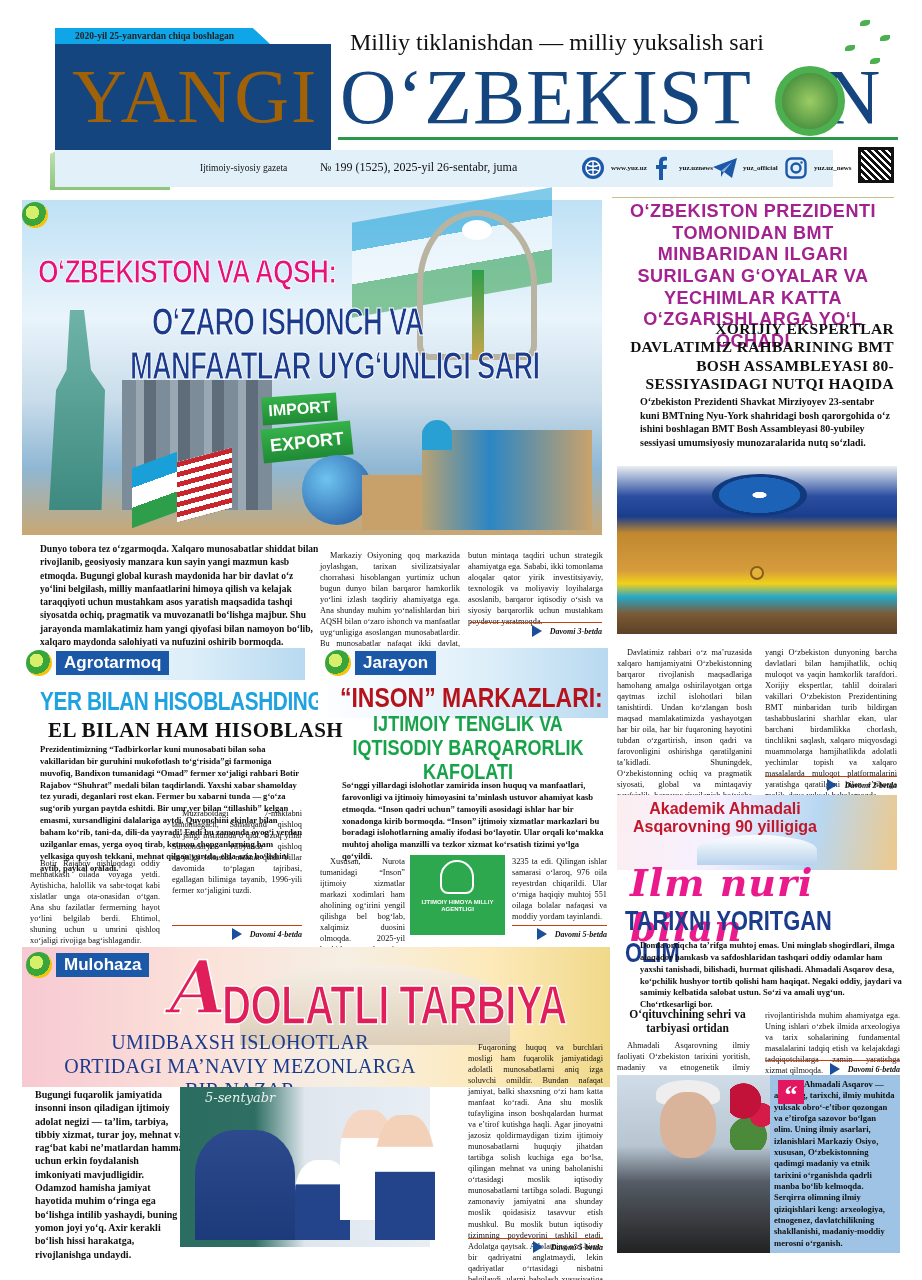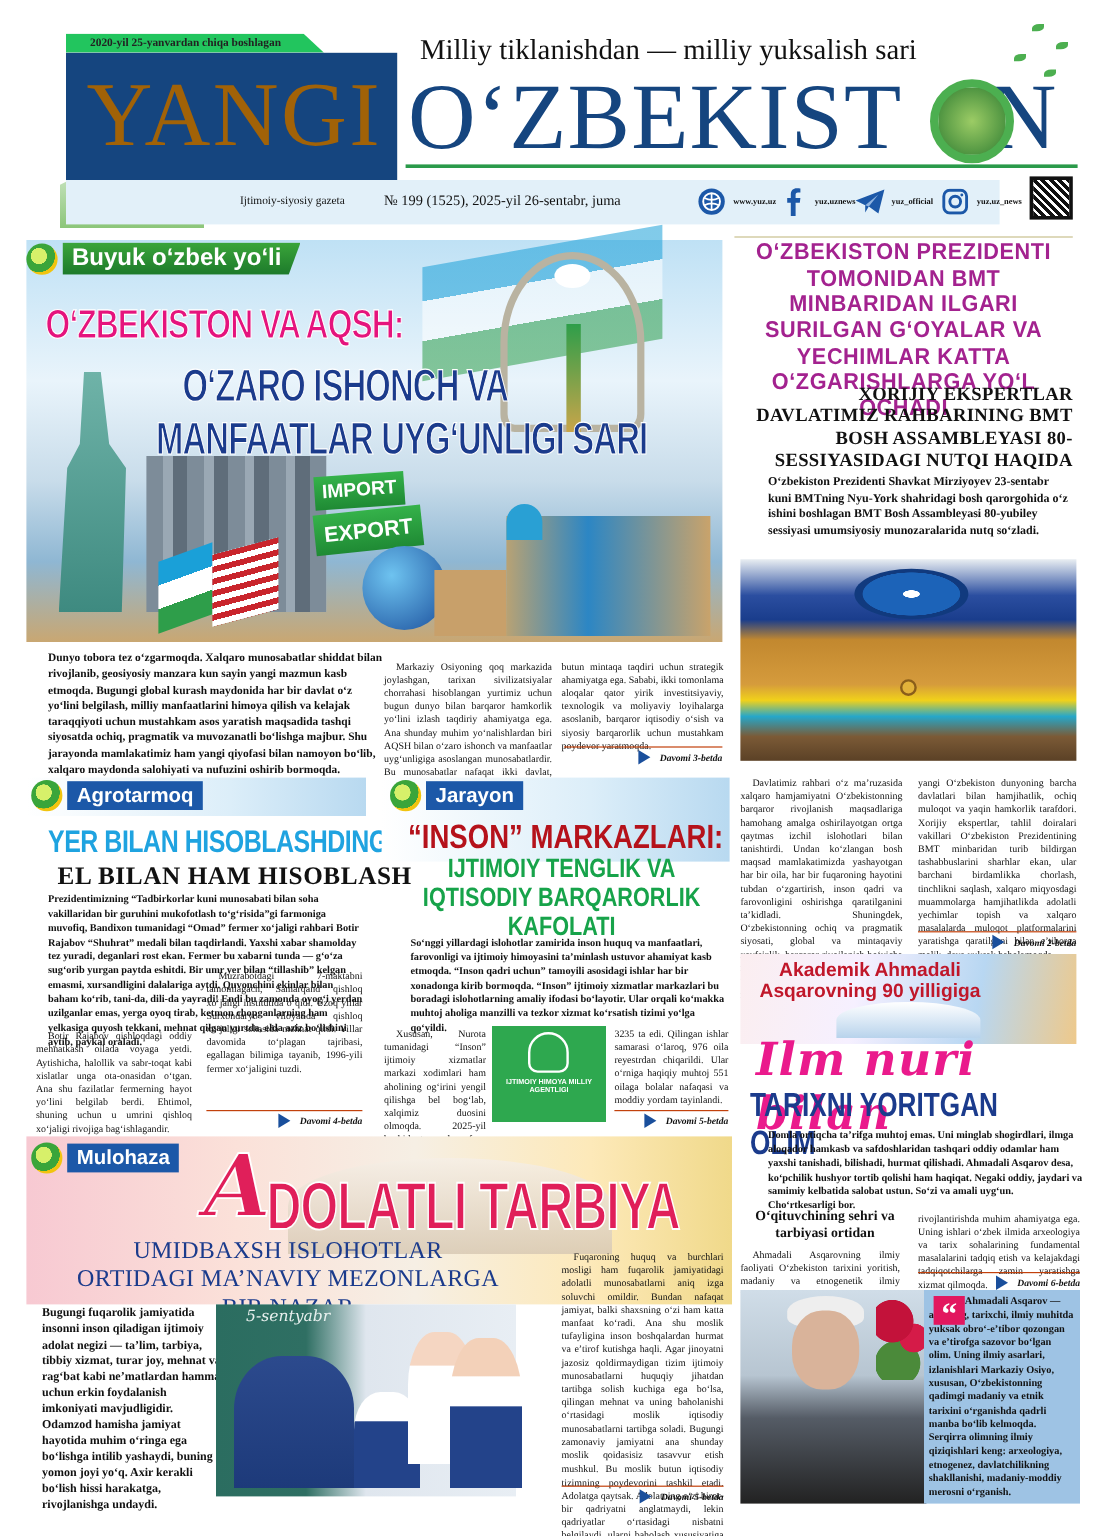--- a/index.html
+++ b/index.html
@@ -1,19 +1,19 @@
 <!DOCTYPE html>
 <html><head>
 <meta charset="utf-8">
 <style>
 *{box-sizing:border-box;margin:0;padding:0}
 body{width:922px;height:1280px;background:#fff;position:relative;overflow:hidden;font-family:"Liberation Serif","DejaVu Serif",serif;color:#111}
 .abs{position:absolute}
 
-.since{left:55px;top:28px;width:215px;height:16px;background:#22c55e;clip-path:polygon(0 0,92% 0,100% 100%,0 100%);font-size:9.5px;font-weight:bold;line-height:16px;padding-left:20px;color:#222}
+.since{left:55px;top:28px;width:215px;height:16px;background:#0ea5e9;clip-path:polygon(0 0,92% 0,100% 100%,0 100%);font-size:9.5px;font-weight:bold;line-height:16px;padding-left:20px;color:#222}
 .yangi-box{left:55px;top:44px;width:276px;height:106px;background:#15457f}
 .yangi{left:72px;top:58px;font-size:76px;color:#a16207;letter-spacing:2px;line-height:1}
 .slogan{left:350px;top:30px;font-size:24px;color:#111;line-height:1}
 .uzb{left:340px;top:58px;font-size:78px;color:#15457f;letter-spacing:1px;line-height:1}
 .gline{left:338px;top:137px;width:560px;height:3px;background:#2a9a4a}
 .infobar{left:55px;top:150px;width:778px;height:37px;background:#e2f0f9}
 .gazeta{left:200px;top:163px;font-size:9.5px;font-weight:normal}
 .issue{left:320px;top:160px;font-size:12px;font-weight:normal}
 .soc{top:155px;display:flex;align-items:center;gap:5px;font-size:7px;font-weight:bold}
 .soc .ic{width:26px;height:26px;display:flex;align-items:center;justify-content:center}
@@ -142,21 +142,20 @@
   <div class="abs" style="left:340px;top:275px;width:60px;height:55px;background:#c8a06a"></div>
   <div class="abs" style="left:400px;top:230px;width:170px;height:100px;background:linear-gradient(90deg,#b8a274,#2c86c4 40%,#c9a36b)"></div>
   <div class="abs" style="left:400px;top:220px;width:30px;height:30px;border-radius:50% 50% 0 0;background:#29a0d4"></div>
   <div class="abs" style="left:330px;top:5px;width:200px;height:95px;background:linear-gradient(180deg,#1aa0d8 0 30%,#fff 30% 65%,#2e9e4a 65%);opacity:.55;transform:skewY(-10deg)"></div>
   <div class="abs" style="left:395px;top:10px;width:120px;height:150px;border-radius:50% 50% 10% 10%;border:6px solid #b9b3a1"></div>
   <div class="abs" style="left:440px;top:20px;width:30px;height:20px;background:#fff;border-radius:50%"></div>
   <div class="abs" style="left:450px;top:70px;width:12px;height:90px;background:linear-gradient(#2e9e4a,#c9a54a)"></div>
 </div>
 <div class="abs tag tag-green" style="left:22px;top:202px">
   <span class="logo"></span>
-  <span class="lbl">Buyuk o‘zbek yo‘li</span>
 </div>
 <div class="abs h-pink" style="left:38px;top:252px">O‘ZBEKISTON VA AQSH:</div>
 <div class="abs h-navy" style="left:152px;top:303px">O‘ZARO ISHONCH VA</div>
 <div class="abs h-navy" style="left:130px;top:347px">MANFAATLAR UYG‘UNLIGI SARI</div>
 
 <p class="abs lead-intro">Dunyo tobora tez o‘zgarmoqda. Xalqaro munosabatlar shiddat bilan rivojlanib, geosiyosiy manzara kun sayin yangi mazmun kasb etmoqda. Bugungi global kurash maydonida har bir davlat o‘z yo‘lini belgilash, milliy manfaatlarini himoya qilish va kelajak taraqqiyoti uchun mustahkam asos yaratish maqsadida tashqi siyosatda ochiq, pragmatik va muvozanatli bo‘lishga majbur. Shu jarayonda mamlakatimiz ham yangi qiyofasi bilan namoyon bo‘lib, xalqaro maydonda salohiyati va nufuzini oshirib bormoqda.</p>
 <p class="abs col" style="left:320px;top:550px;width:140px;text-indent:10px">Markaziy Osiyoning qoq markazida joylashgan, tarixan sivilizatsiyalar chorrahasi hisoblangan yurtimiz uchun bugun dunyo bilan barqaror hamkorlik yo‘lini izlash taqdiriy ahamiyatga ega. Ana shunday muhim yo‘nalishlardan biri AQSH bilan o‘zaro ishonch va manfaatlar uyg‘unligiga asoslangan munosabatlardir. Bu munosabatlar nafaqat ikki davlat, balki</p>
 <p class="abs col" style="left:468px;top:550px;width:135px">butun mintaqa taqdiri uchun strategik ahamiyatga ega. Sababi, ikki tomonlama aloqalar qator yirik investitsiyaviy, texnologik va moliyaviy loyihalarga asoslanib, barqaror iqtisodiy o‘sish va siyosiy barqarorlik uchun mustahkam poydevor yaratmoqda.</p>
 <div class="abs davomi" style="left:470px;top:622px;width:132px">
   <span class="arr"></span>

